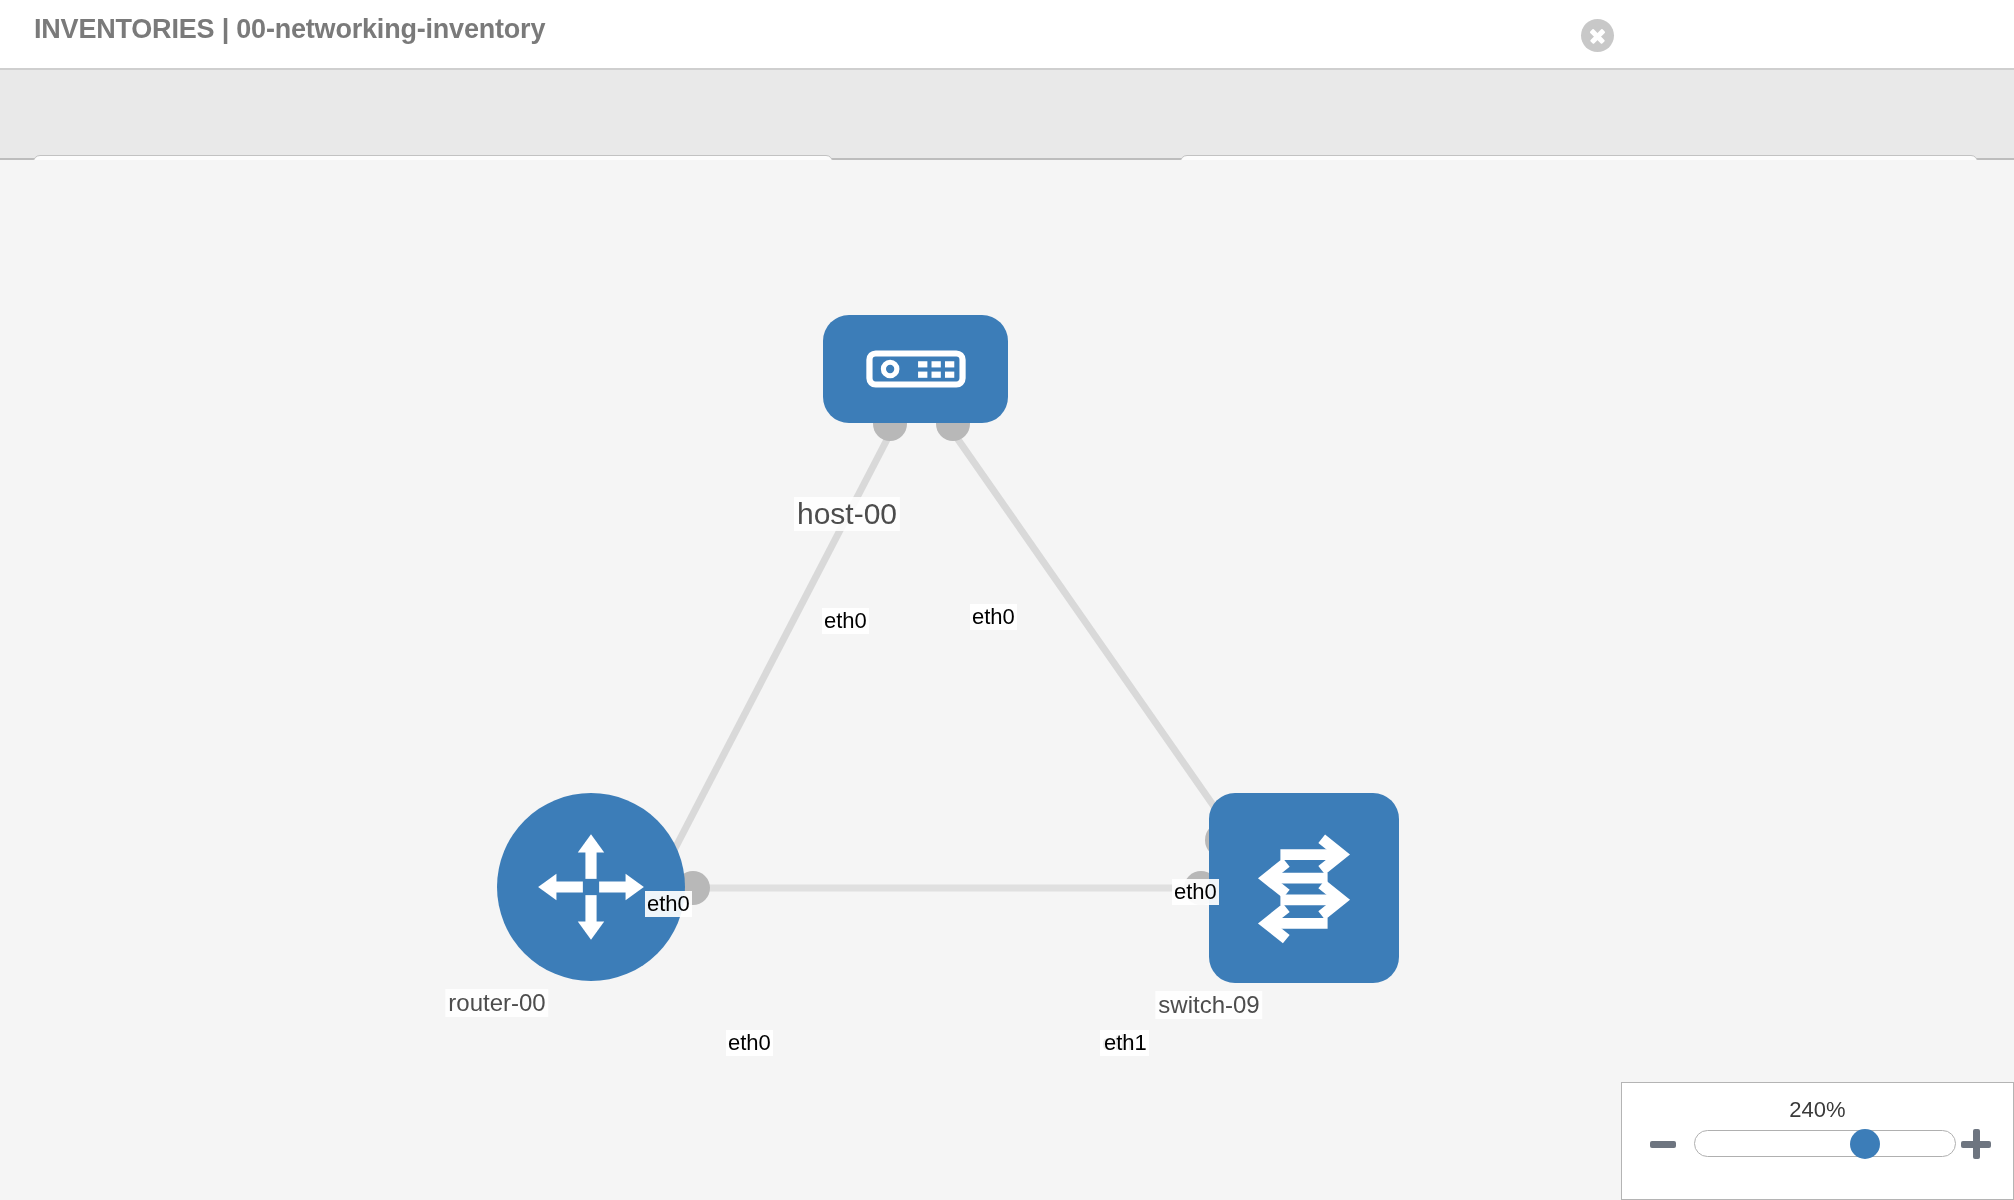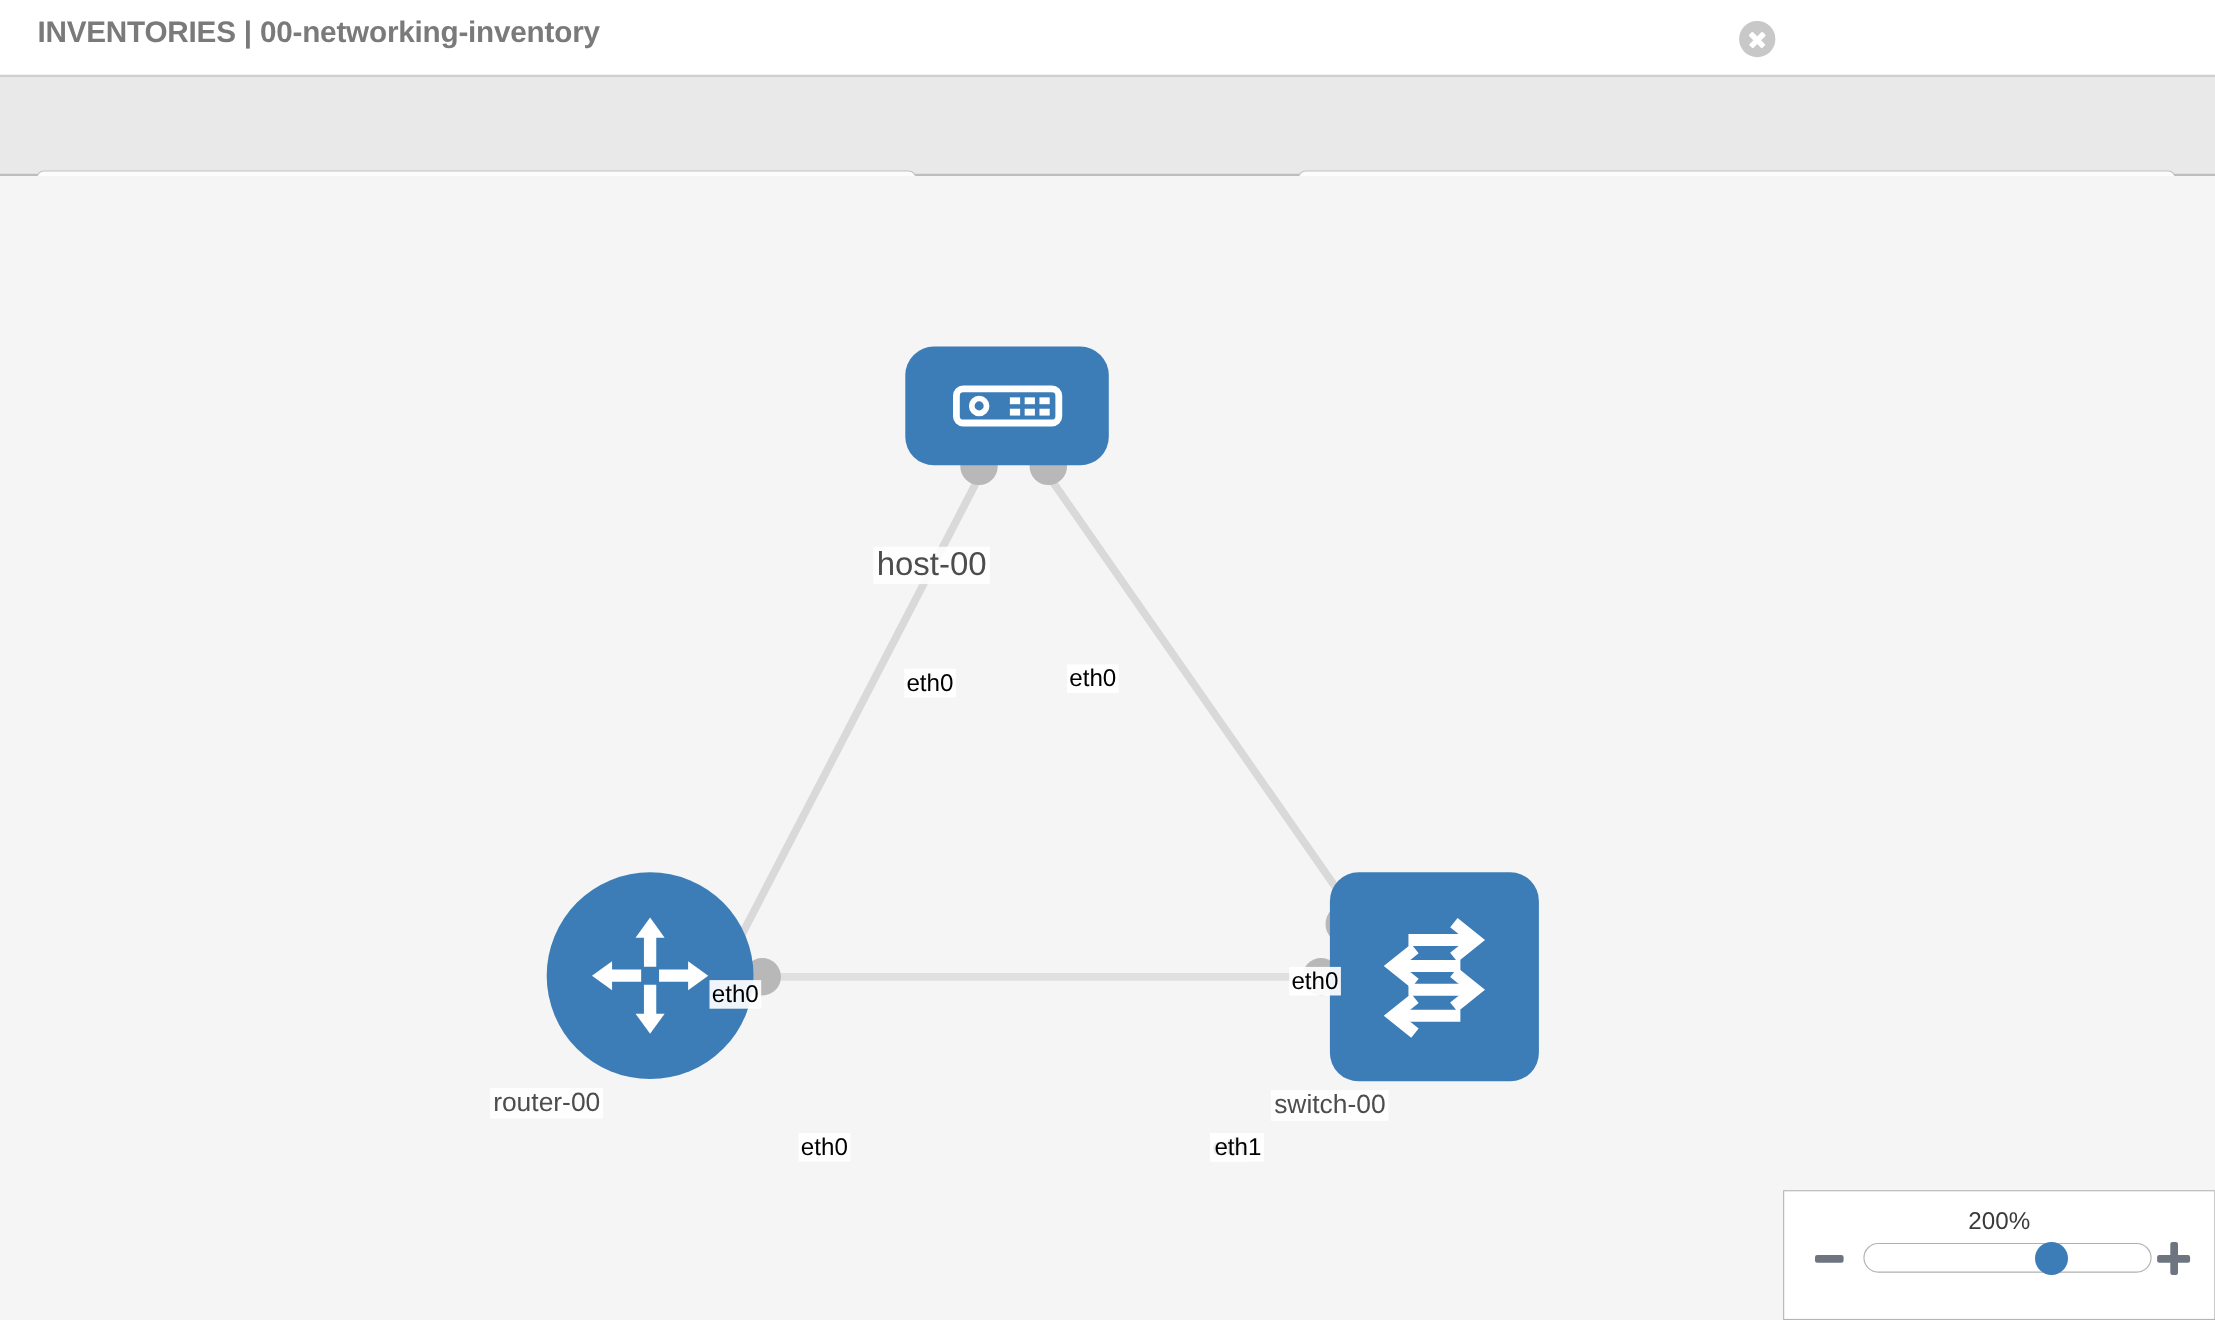--- a/index.html
+++ b/index.html
@@ -294,33 +294,33 @@
           <line x1="28" y1="96" x2="84" y2="96"></line>
         </g>
         <g fill="none" stroke="#ffffff" stroke-width="11" stroke-linecap="butt" stroke-linejoin="miter">
           <polyline points="78,10 98,26 78,42"></polyline>
           <polyline points="42,34 22,50 42,66"></polyline>
           <polyline points="78,56 98,72 78,88"></polyline>
           <polyline points="42,80 22,96 42,112"></polyline>
         </g>
       </svg>
     </div>
-    <div class="node-label">switch-00</div>
+    <div class="node-label">switch-09</div>
   </div>
 
   <div class="iface-label" style="left:822px;  top:448px;">eth0</div>
   <div class="iface-label" style="left:970px;  top:444px;">eth0</div>
   <div class="iface-label" style="left:645px;  top:731px;">eth0</div>
   <div class="iface-label" style="left:1172px; top:719px;">eth0</div>
   <div class="iface-label" style="left:726px;  top:870px;">eth0</div>
   <div class="iface-label" style="left:1100px; top:870px;">eth</div>
   <div class="iface-label" style="left:1102px; top:870px;">eth1</div>
 
 </div>
 
 <div id="zoom-panel">
-  <div id="zoom-percent">200%</div>
+  <div id="zoom-percent">240%</div>
   <div id="zoom-minus"></div>
   <div id="zoom-track">
     <div id="zoom-thumb" style="left: 170.3px;"></div>
   </div>
   <div id="zoom-plus"></div>
 </div>
 
 </body></html>

